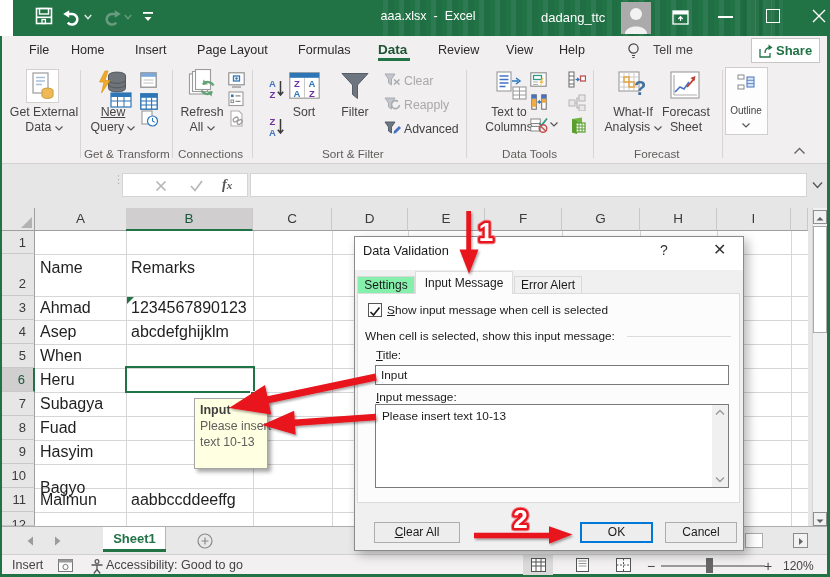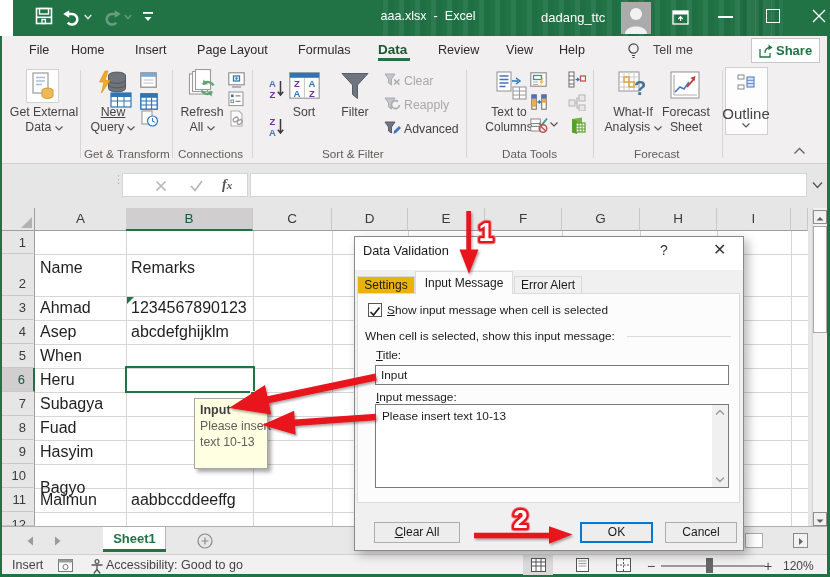--- a/index.html
+++ b/index.html
@@ -310,21 +310,21 @@
   <div class="abs" style="left:657px;top:39px;width:58px;text-align:center;font-size:12.3px;color:#444;">Forecast</div>
   <div class="abs" style="left:657px;top:54px;width:58px;text-align:center;font-size:12.3px;color:#444;">Sheet</div>
 
   <div class="abs" style="left:725px;top:1px;width:43px;height:68px;background:#fdfdfd;border:1px solid #d0cece;"></div>
   <svg class="abs" style="left:736px;top:7px" width="20" height="18" viewBox="0 0 20 18">
     <rect x="2" y="2" width="6" height="4" fill="#fff" stroke="#8a8a8a"></rect>
     <rect x="2" y="12" width="6" height="4" fill="#fff" stroke="#8a8a8a"></rect>
     <rect x="11" y="4" width="7" height="10" fill="#dce6f2" stroke="#4472c4"></rect>
     <path d="M11 7.3 h7 M11 10.6 h7" stroke="#4472c4" stroke-width="0.8"></path>
   </svg>
-  <div class="abs" style="left:717px;top:39px;width:58px;text-align:center;font-size:15px;color:#444;">Outline</div>
+  <div class="abs" style="left:717px;top:39px;width:58px;text-align:center;font-size:10px;color:#444;">Outline</div>
   <svg class="abs" style="left:742px;top:57px" width="8" height="5" viewBox="0 0 8 5">
       <path d="M0.5 0.5 L4 4 L7.5 0.5" fill="none" stroke="#555" stroke-width="1.2"></path>
     </svg>
 </div>
 
 <div class="abs" id="formulabar" style="left:0;top:164px;width:830px;height:44px;background:#e6e6e6;">
   <div class="abs" style="left:7px;top:9px;width:101px;height:24px;background:#fff;border:1px solid #c8c8c8;margin-top:35px;">
     <div class="abs" style="left:7px;top:4px;font-size:13px;color:#222;">B6</div>
     <svg class="abs" style="left:84px;top:10px" width="9" height="6" viewBox="0 0 9 6">
         <path d="M0.5 0.5 L4.5 5 L8.5 0.5 Z" fill="#666"></path>
@@ -487,21 +487,21 @@
   <div class="abs" style="left:764px;top:3px;font-size:14px;color:#444;">+</div>
   <div class="abs" style="left:783px;top:4px;font-size:12px;color:#444;">120%</div>
 </div>
 
 <div class="abs" id="dialog" style="left:354px;top:236px;width:390px;height:315px;background:#f0f0f0;border:1px solid #8a8a8a;box-shadow:4px 4px 10px rgba(0,0,0,0.28);">
   <div class="abs" style="left:0;top:0;width:388px;height:33px;background:#fff;"></div>
   <div class="abs" style="left:8px;top:6px;font-size:12.8px;color:#1a1a1a;">Data Validation</div>
   <div class="abs" style="left:305px;top:5px;font-size:14px;color:#333;">?</div>
   <div class="abs" style="left:358px;top:3px;font-size:16px;color:#333;">✕</div>
 
-  <div class="abs" style="left:2px;top:39px;width:58px;height:18px;background:#eab308;border:1px solid #d9d9d9;border-bottom:none;font-size:12px;color:#1a1a1a;text-align:center;line-height:17px;">Settings</div>
+  <div class="abs" style="left:2px;top:39px;width:58px;height:18px;background:#86efac;border:1px solid #d9d9d9;border-bottom:none;font-size:12px;color:#1a1a1a;text-align:center;line-height:17px;">Settings</div>
   <div class="abs" style="left:159px;top:39px;width:68px;height:18px;background:#f0f0f0;border:1px solid #d9d9d9;border-bottom:none;font-size:12px;color:#1a1a1a;text-align:center;line-height:17px;">Error Alert</div>
 
   <div class="abs" style="left:2px;top:56px;width:383px;height:210px;background:#fcfcfc;border:1px solid #dcdcdc;"></div>
   <div class="abs" style="left:60px;top:34px;width:98px;height:23px;background:#fcfcfc;border:1px solid #dcdcdc;border-bottom:none;font-size:12px;color:#1a1a1a;text-align:center;line-height:22px;">Input Message</div>
 
   <div class="abs" style="left:13px;top:66px;width:14px;height:14px;background:#fff;border:1px solid #555;">
     <svg width="12" height="12" viewBox="0 0 12 12">
         <path d="M1.5 6 L4.5 9 L10.5 1.5" fill="none" stroke="#1a1a1a" stroke-width="1.6"></path>
       </svg>
   </div>

